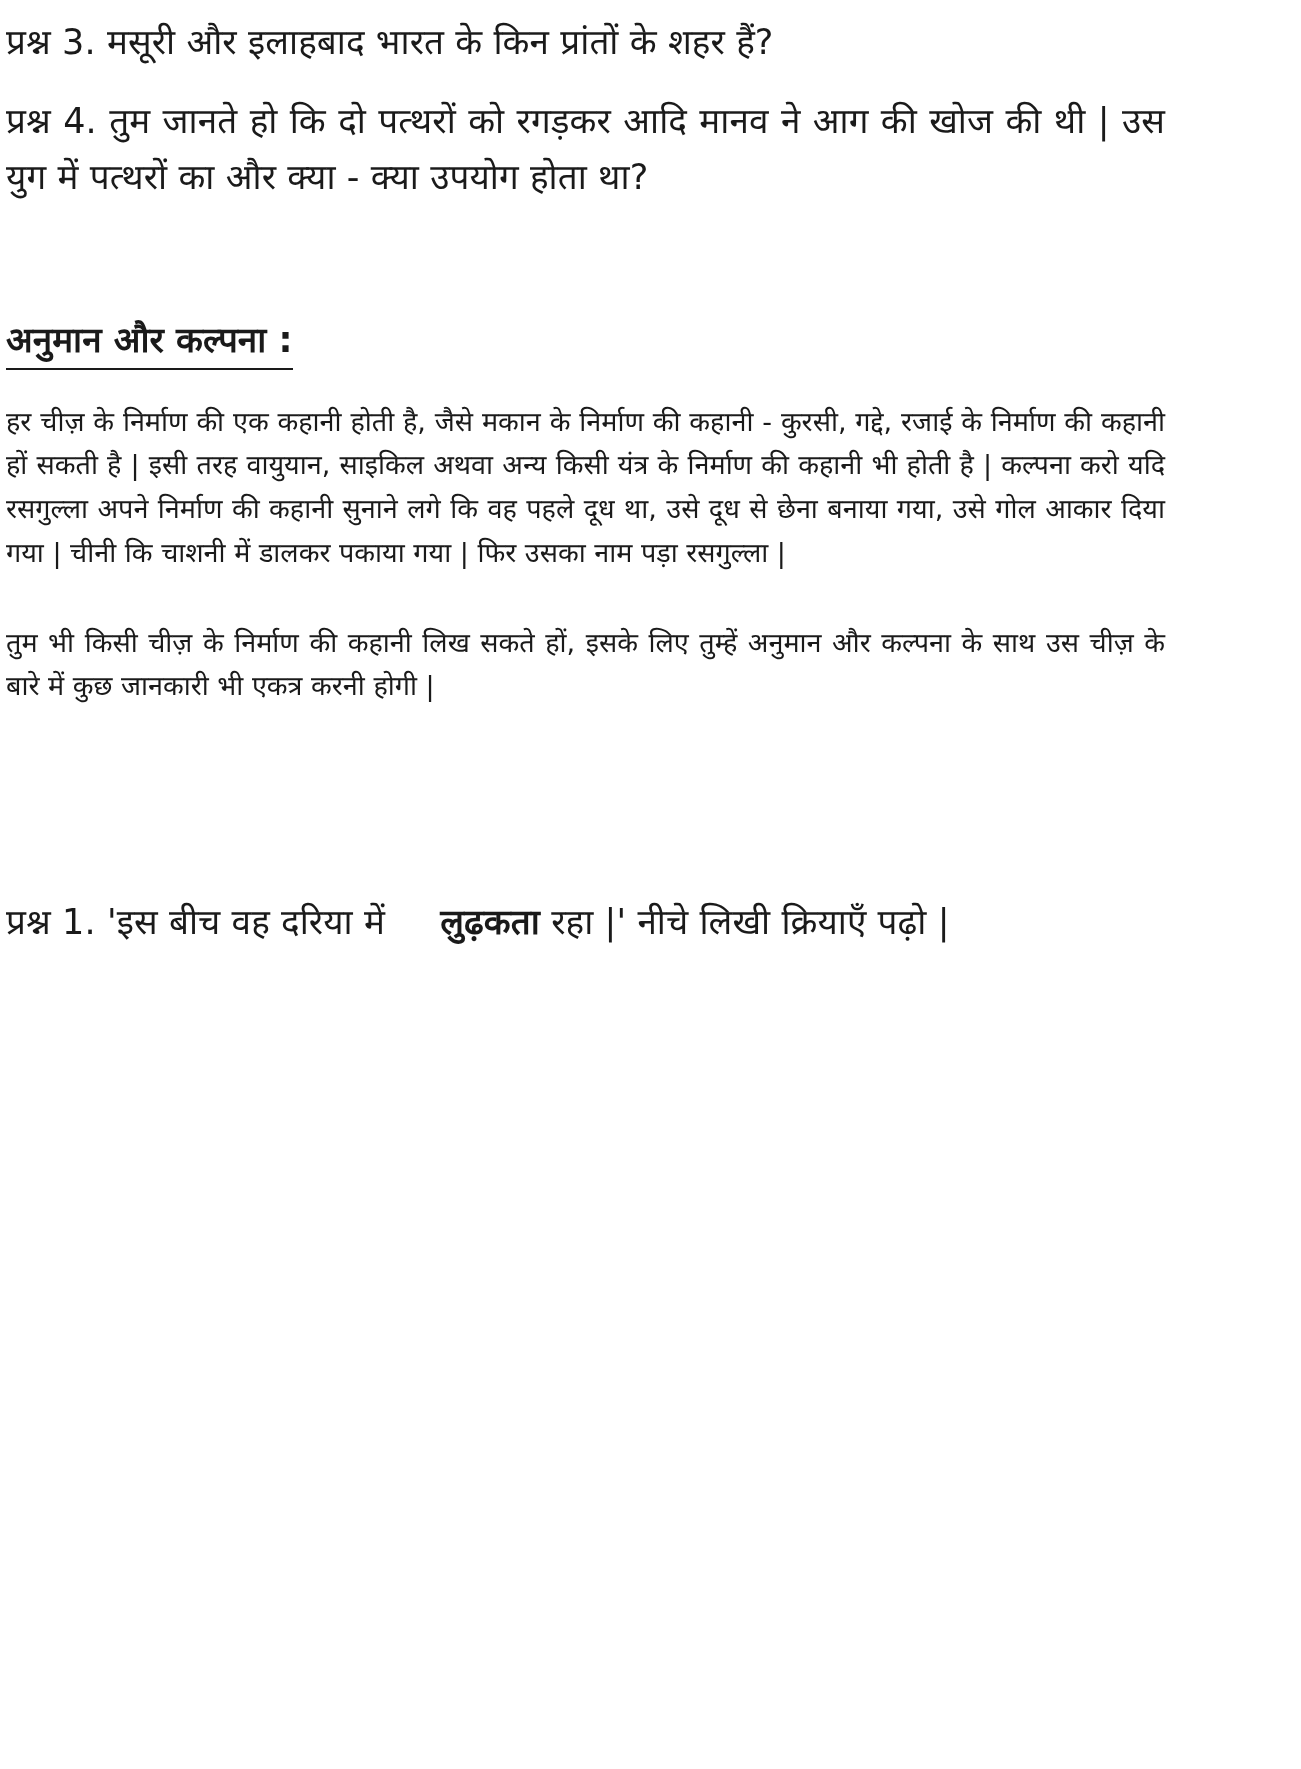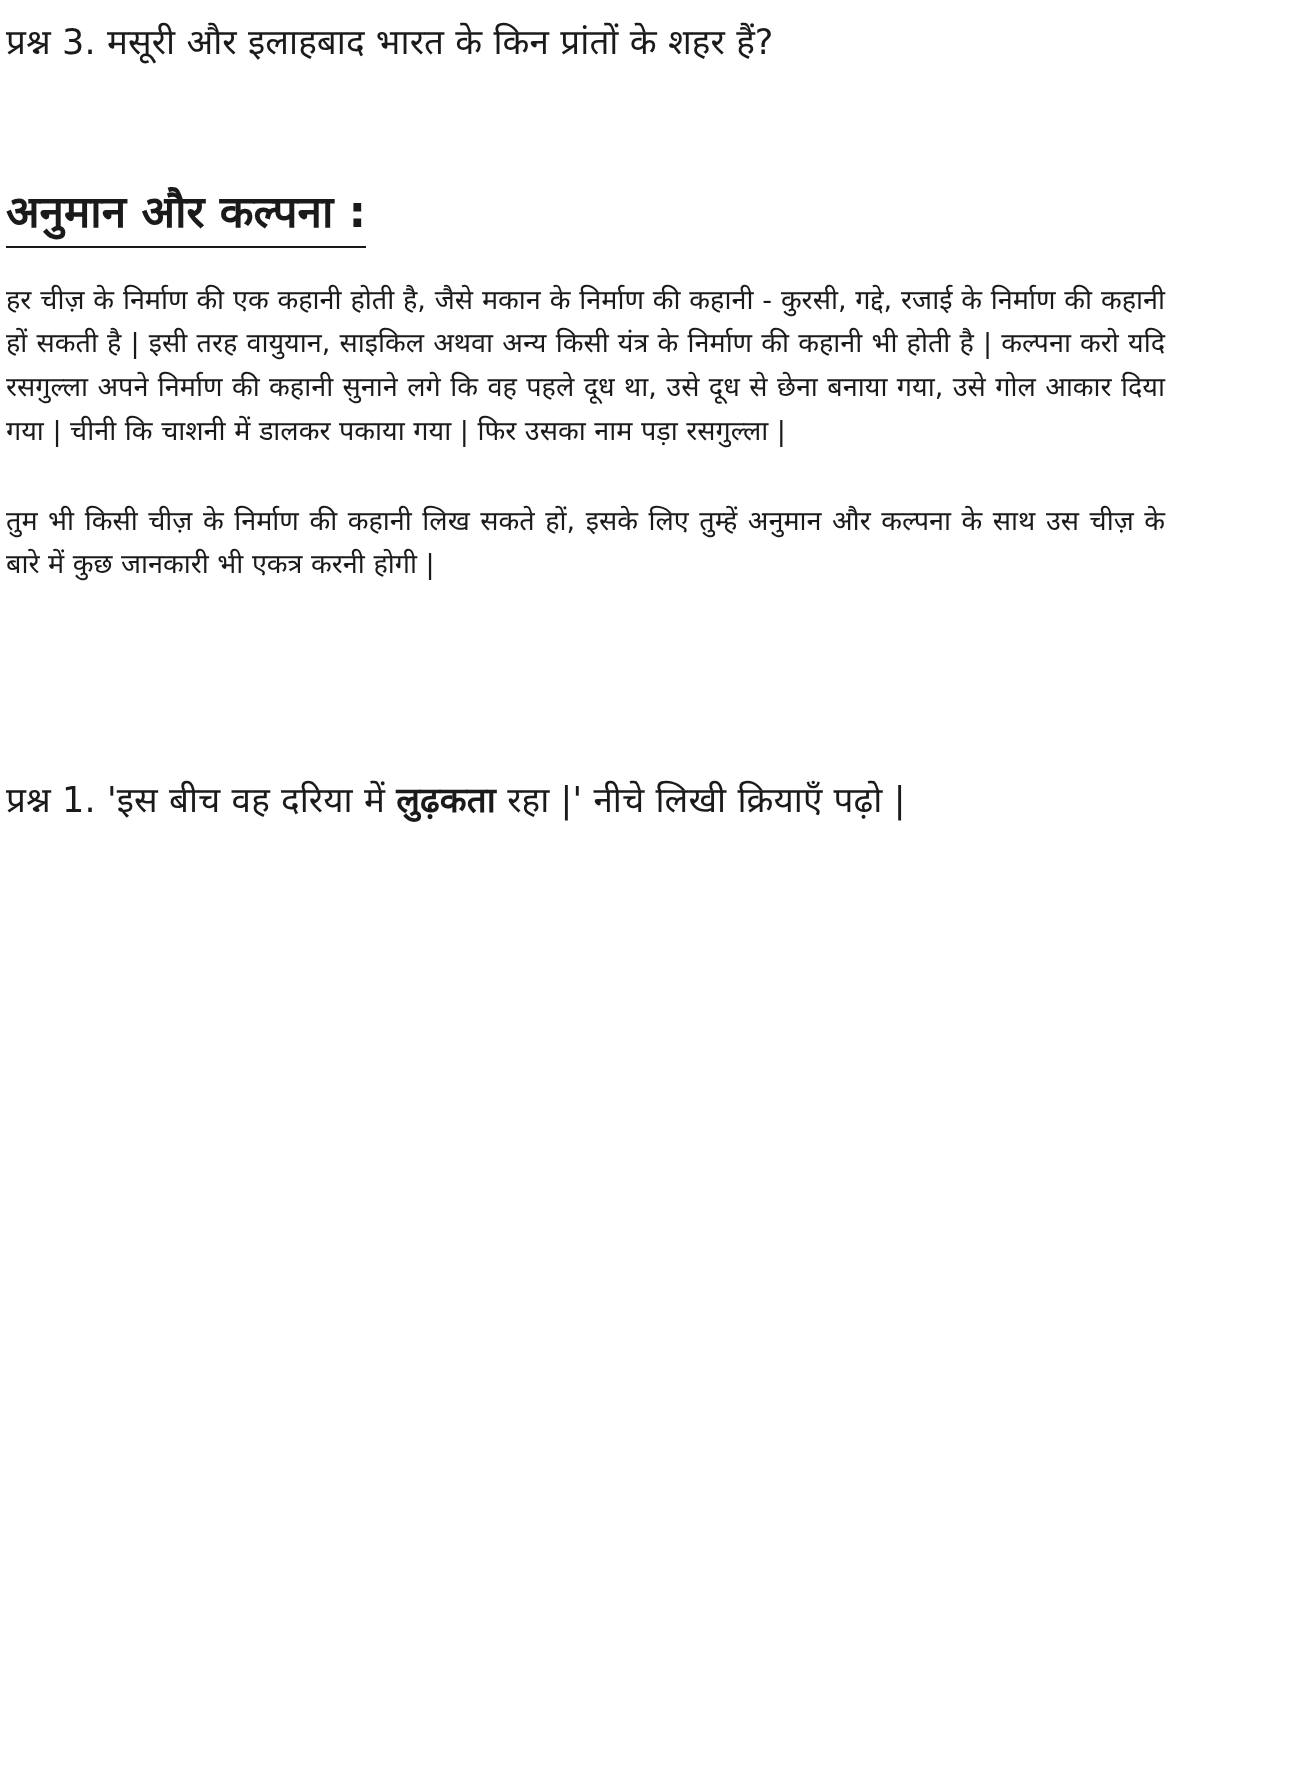--- a/index.html
+++ b/index.html
@@ -29,52 +29,56 @@
     letter-spacing: 0.1px;
   }
   .para.justify {
     text-align: justify;
     text-align-last: left;
   }
   .q-block {
     margin-bottom: 22px;
   }
   .heading {
-    font-size: 44px;
+    font-size: 35px;
     line-height: 1.5;
     margin: 0;
     display: inline-block;
     border-bottom: 2px solid #1a1a1a;
     padding-bottom: 1px;
   }
   .spacer-lg { height: 86px; }
   .spacer-md { height: 52px; }
   .spacer-sm { height: 30px; }
   .spacer-xl { height: 118px; }
   .section { margin: 0; }
   .bold-word {
     font-weight: 700;
+    margin-left: 44px;
   }
   .body-para {
     font-size: 27px;
     line-height: 1.62;
     margin: 0 0 16px 0;
     text-align: justify;
     text-align-last: left;
   }
 </style>
 </head>
 <body>
 
 <div class="page">
 
   <div class="q-block">
     <p class="para">प्रश्न 3. मसूरी और इलाहबाद भारत के किन प्रांतों के शहर हैं?</p>
   </div>
 
+  <div class="q-block">
+    <p class="para justify">प्रश्न 4. तुम जानते हो कि दो पत्थरों को रगड़कर आदि मानव ने आग की खोज की थी | उस युग में पत्थरों का और क्या - क्या उपयोग होता था?</p>
+  </div>
 
   <div class="spacer-lg"></div>
 
   <div class="section">
     <h2 class="heading">अनुमान और कल्पना :</h2>
     <div class="spacer-sm"></div>
     <p class="body-para">हर चीज़ के निर्माण की एक कहानी होती है, जैसे मकान के निर्माण की कहानी - कुरसी, गद्दे, रजाई के निर्माण की कहानी हों सकती है | इसी तरह वायुयान, साइकिल अथवा अन्य किसी यंत्र के निर्माण की कहानी भी होती है | कल्पना करो यदि रसगुल्ला अपने निर्माण की कहानी सुनाने लगे कि वह पहले दूध था, उसे दूध से छेना बनाया गया, उसे गोल आकार दिया गया | चीनी कि चाशनी में डालकर पकाया गया | फिर उसका नाम पड़ा रसगुल्ला |</p>
     <div class="spacer-sm"></div>
     <p class="body-para">तुम भी किसी चीज़ के निर्माण की कहानी लिख सकते हों, इसके लिए तुम्हें अनुमान और कल्पना के साथ उस चीज़ के बारे में कुछ जानकारी भी एकत्र करनी होगी |</p>
   </div>

